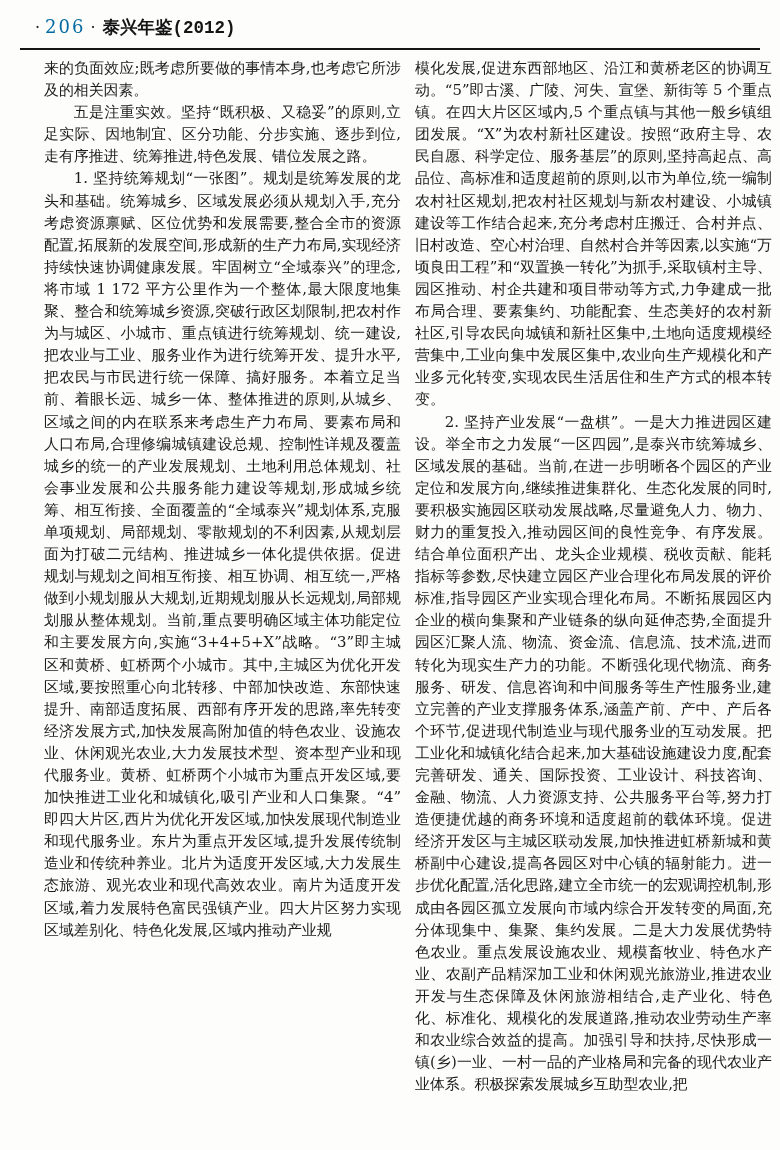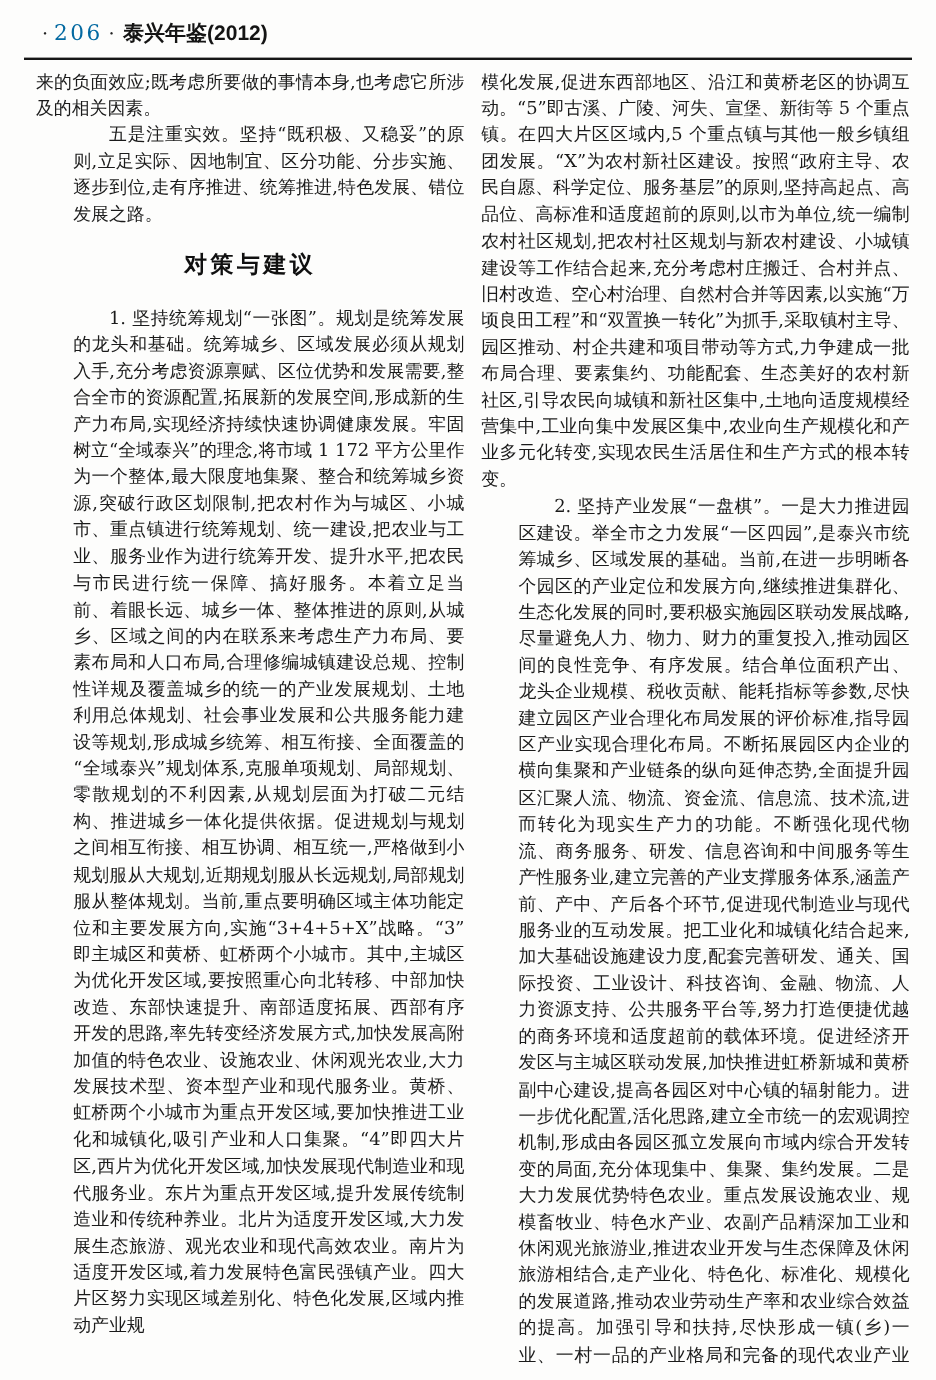--- a/index.html
+++ b/index.html
@@ -31,57 +31,56 @@
     font-size: 16px;
     margin: 0 5px;
     color: #222;
   }
   .page-number {
     font-size: 18px;
     letter-spacing: 2px;
     color: #0369a1;
   }
   .book-title {
-    font-family: Liberation Sans, sans-serif;
+    font-family: Liberation Mono, monospace;
     font-weight: bold;
     font-size: 17.5px;
     margin-left: 2px;
     color: #141414;
   }
   .header-rule {
     position: absolute;
     top: 48px;
     left: 20px;
     right: 20px;
     height: 2px;
     background: #161616;
   }
   .content-columns {
     position: absolute;
     top: 57px;
-    left: 30px;
+    left: 44px;
     width: 728px;
     display: flex;
     gap: 14px;
   }
   .col {
     width: 357px;
     height: 1080px;
     overflow: hidden;
   }
   .para {
     margin: 0;
     font-size: 14.9px;
     line-height: 22.1px;
     text-align: justify;
     color: #1b1b1b;
   }
   .para.ind {
     text-indent: 2em;
-    margin-left: 31px;
   }
   .sec-heading {
     margin: 19px 0 21px 0;
     text-align: center;
     font-family: "DejaVu Sans", "Liberation Sans", sans-serif;
     font-weight: bold;
     font-size: 19px;
     line-height: 24px;
     color: #101010;
     letter-spacing: 3px;
@@ -98,21 +97,20 @@
     <span class="header-dot">·</span>
     <span class="book-title">泰兴年鉴(2012)</span>
   </div>
 
   <div class="header-rule"></div>
 
   <div class="content-columns">
     <div class="col">
         <p class="para">来的负面效应;既考虑所要做的事情本身,也考虑它所涉及的相关因素。</p>
         <p class="para ind">五是注重实效。坚持“既积极、又稳妥”的原则,立足实际、因地制宜、区分功能、分步实施、逐步到位,走有序推进、统筹推进,特色发展、错位发展之路。</p>
-        <h2 class="sec-heading">对策与建议</h2>
         <p class="para ind">1. 坚持统筹规划“一张图”。规划是统筹发展的龙头和基础。统筹城乡、区域发展必须从规划入手,充分考虑资源禀赋、区位优势和发展需要,整合全市的资源配置,拓展新的发展空间,形成新的生产力布局,实现经济持续快速协调健康发展。牢固树立“全域泰兴”的理念,将市域 1 172 平方公里作为一个整体,最大限度地集聚、整合和统筹城乡资源,突破行政区划限制,把农村作为与城区、小城市、重点镇进行统筹规划、统一建设,把农业与工业、服务业作为进行统筹开发、提升水平,把农民与市民进行统一保障、搞好服务。本着立足当前、着眼长远、城乡一体、整体推进的原则,从城乡、区域之间的内在联系来考虑生产力布局、要素布局和人口布局,合理修编城镇建设总规、控制性详规及覆盖城乡的统一的产业发展规划、土地利用总体规划、社会事业发展和公共服务能力建设等规划,形成城乡统筹、相互衔接、全面覆盖的“全域泰兴”规划体系,克服单项规划、局部规划、零散规划的不利因素,从规划层面为打破二元结构、推进城乡一体化提供依据。促进规划与规划之间相互衔接、相互协调、相互统一,严格做到小规划服从大规划,近期规划服从长远规划,局部规划服从整体规划。当前,重点要明确区域主体功能定位和主要发展方向,实施“3+4+5+X”战略。“3”即主城区和黄桥、虹桥两个小城市。其中,主城区为优化开发区域,要按照重心向北转移、中部加快改造、东部快速提升、南部适度拓展、西部有序开发的思路,率先转变经济发展方式,加快发展高附加值的特色农业、设施农业、休闲观光农业,大力发展技术型、资本型产业和现代服务业。黄桥、虹桥两个小城市为重点开发区域,要加快推进工业化和城镇化,吸引产业和人口集聚。“4”即四大片区,西片为优化开发区域,加快发展现代制造业和现代服务业。东片为重点开发区域,提升发展传统制造业和传统种养业。北片为适度开发区域,大力发展生态旅游、观光农业和现代高效农业。南片为适度开发区域,着力发展特色富民强镇产业。四大片区努力实现区域差别化、特色化发展,区域内推动产业规</p>
       </div>
     <div class="col">
         <p class="para">模化发展,促进东西部地区、沿江和黄桥老区的协调互动。“5”即古溪、广陵、河失、宣堡、新街等 5 个重点镇。在四大片区区域内,5 个重点镇与其他一般乡镇组团发展。“X”为农村新社区建设。按照“政府主导、农民自愿、科学定位、服务基层”的原则,坚持高起点、高品位、高标准和适度超前的原则,以市为单位,统一编制农村社区规划,把农村社区规划与新农村建设、小城镇建设等工作结合起来,充分考虑村庄搬迁、合村并点、旧村改造、空心村治理、自然村合并等因素,以实施“万顷良田工程”和“双置换一转化”为抓手,采取镇村主导、园区推动、村企共建和项目带动等方式,力争建成一批布局合理、要素集约、功能配套、生态美好的农村新社区,引导农民向城镇和新社区集中,土地向适度规模经营集中,工业向集中发展区集中,农业向生产规模化和产业多元化转变,实现农民生活居住和生产方式的根本转变。</p>
         <p class="para ind">2. 坚持产业发展“一盘棋”。一是大力推进园区建设。举全市之力发展“一区四园”,是泰兴市统筹城乡、区域发展的基础。当前,在进一步明晰各个园区的产业定位和发展方向,继续推进集群化、生态化发展的同时,要积极实施园区联动发展战略,尽量避免人力、物力、财力的重复投入,推动园区间的良性竞争、有序发展。结合单位面积产出、龙头企业规模、税收贡献、能耗指标等参数,尽快建立园区产业合理化布局发展的评价标准,指导园区产业实现合理化布局。不断拓展园区内企业的横向集聚和产业链条的纵向延伸态势,全面提升园区汇聚人流、物流、资金流、信息流、技术流,进而转化为现实生产力的功能。不断强化现代物流、商务服务、研发、信息咨询和中间服务等生产性服务业,建立完善的产业支撑服务体系,涵盖产前、产中、产后各个环节,促进现代制造业与现代服务业的互动发展。把工业化和城镇化结合起来,加大基础设施建设力度,配套完善研发、通关、国际投资、工业设计、科技咨询、金融、物流、人力资源支持、公共服务平台等,努力打造便捷优越的商务环境和适度超前的载体环境。促进经济开发区与主城区联动发展,加快推进虹桥新城和黄桥副中心建设,提高各园区对中心镇的辐射能力。进一步优化配置,活化思路,建立全市统一的宏观调控机制,形成由各园区孤立发展向市域内综合开发转变的局面,充分体现集中、集聚、集约发展。二是大力发展优势特色农业。重点发展设施农业、规模畜牧业、特色水产业、农副产品精深加工业和休闲观光旅游业,推进农业开发与生态保障及休闲旅游相结合,走产业化、特色化、标准化、规模化的发展道路,推动农业劳动生产率和农业综合效益的提高。加强引导和扶持,尽快形成一镇(乡)一业、一村一品的产业格局和完备的现代农业产业体系。积极探索发展城乡互助型农业,把</p>
       </div>
   </div>
 
 </div>
 

